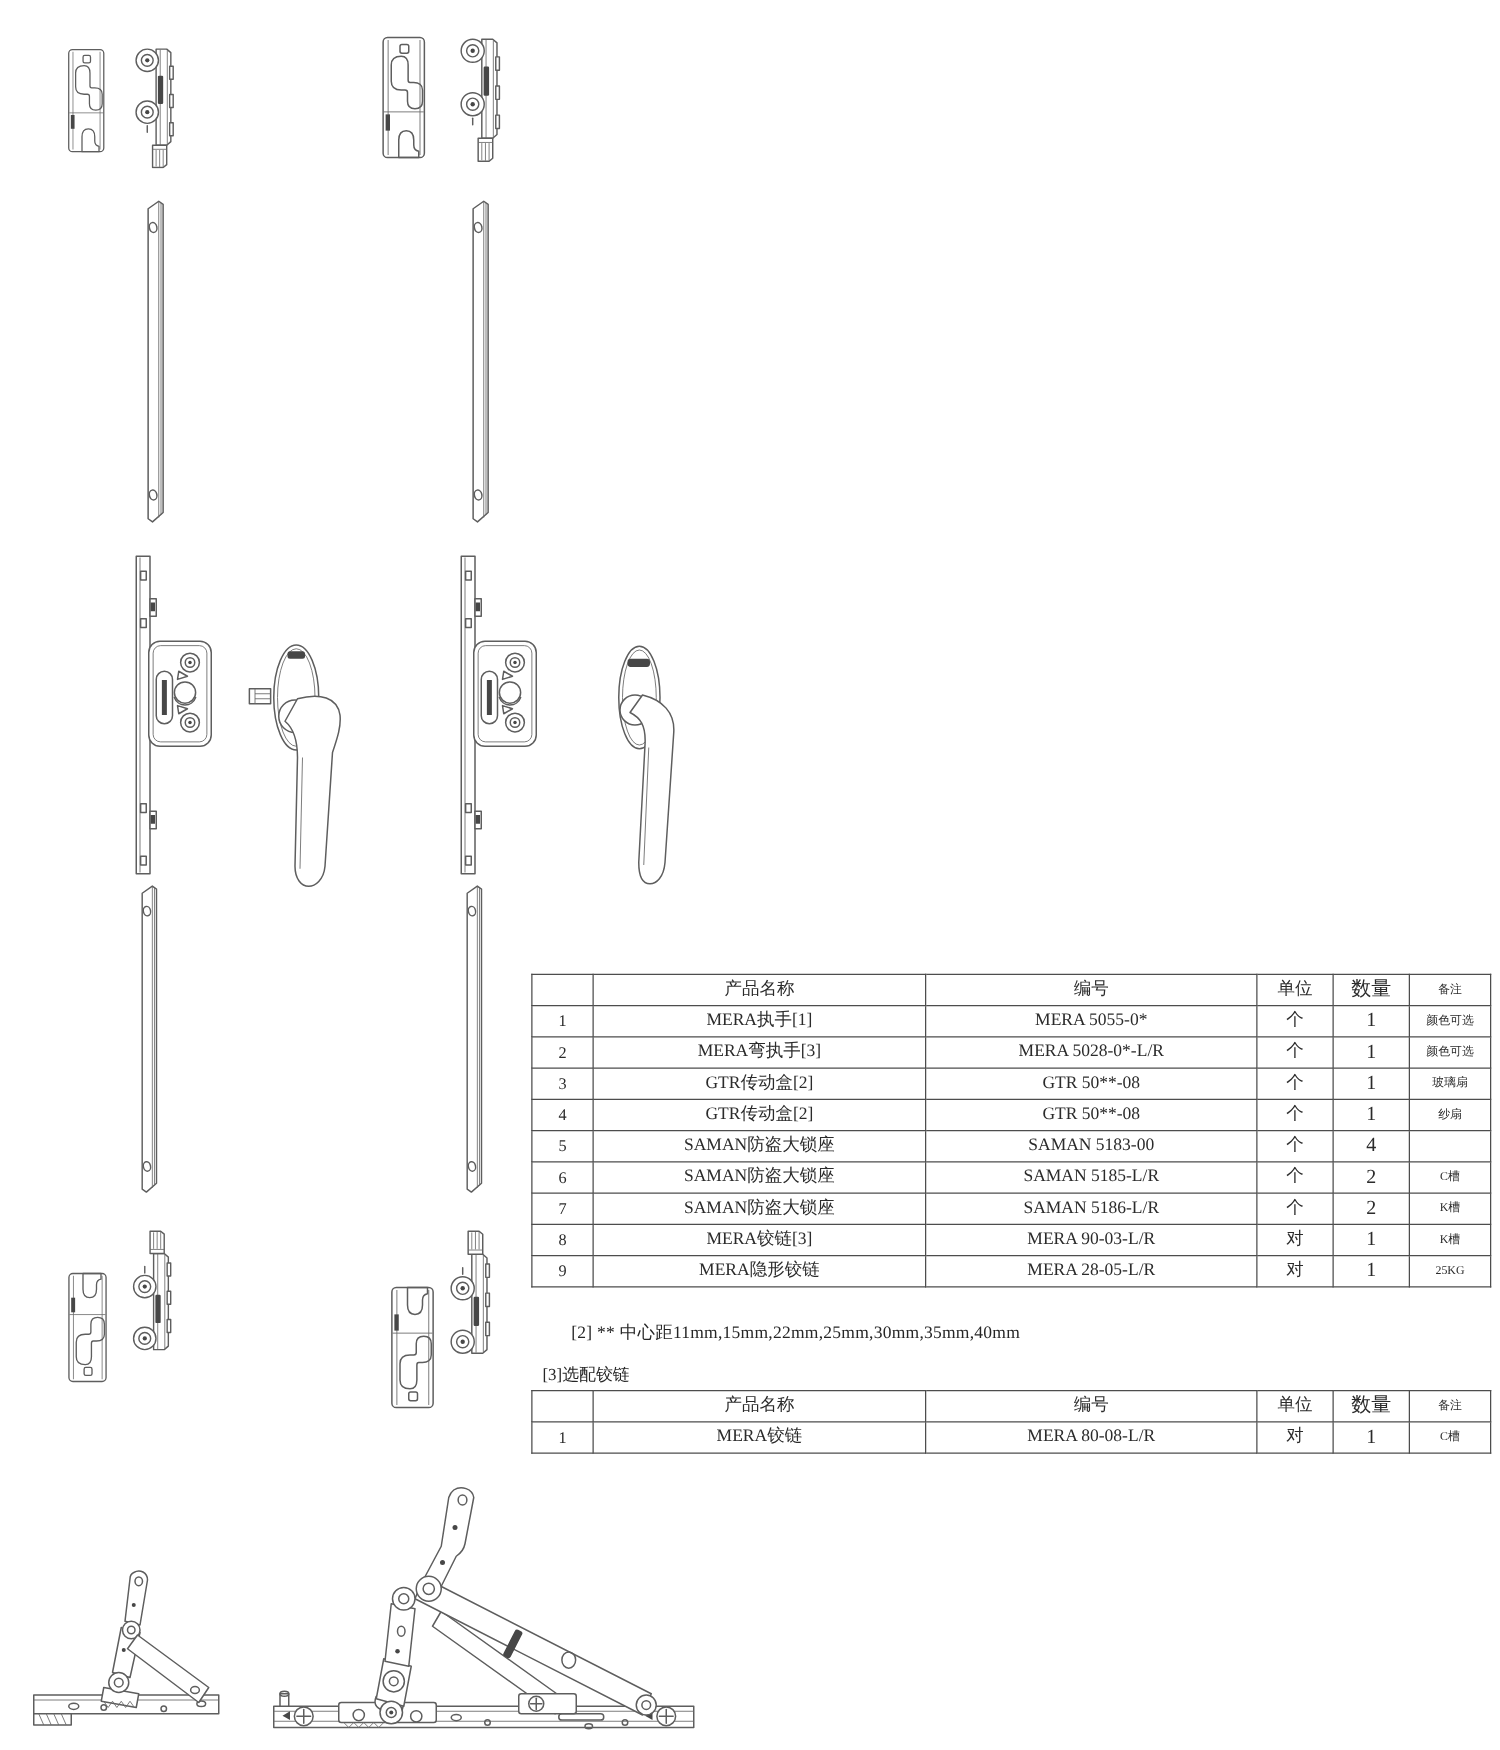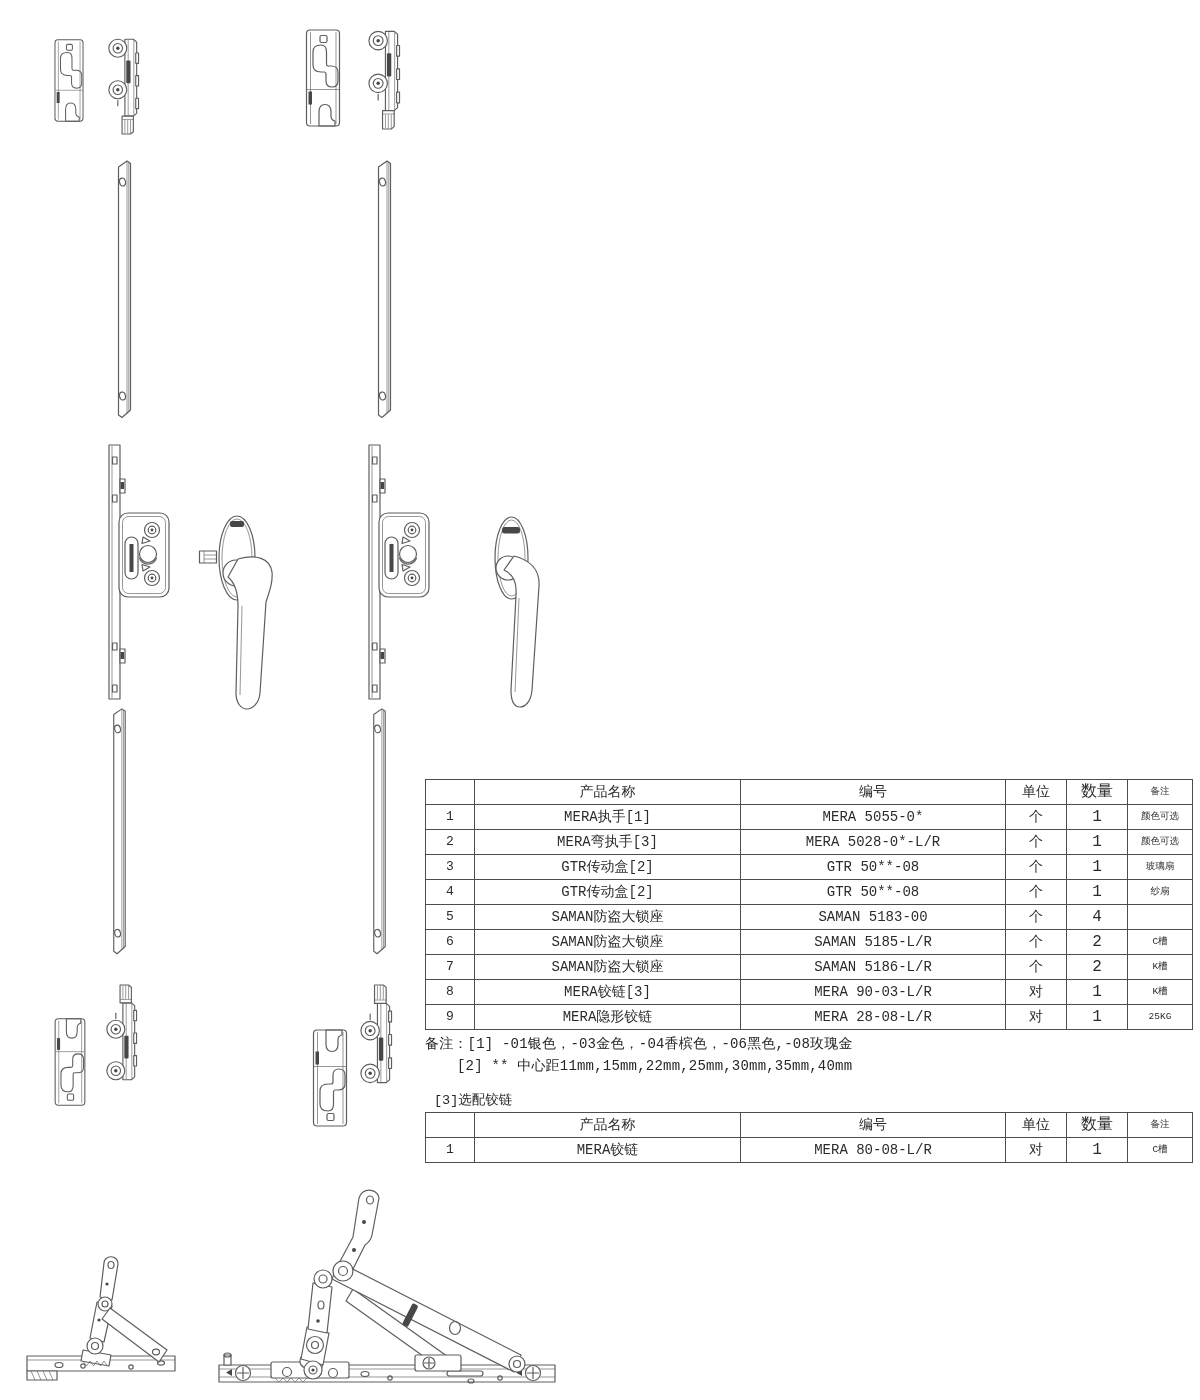--- a/index.html
+++ b/index.html
@@ -1,17 +1,17 @@
 <!DOCTYPE html>
 <html><head>
 <meta charset="utf-8">
 <style>
   html,body{margin:0;padding:0;background:#fff;}
   .canvas{position:relative;width:1200px;height:1400px;background:#ffffff;overflow:hidden;
-          font-family:Liberation Mono, monospace;color:#2b2b2b;}
+          font-family:Liberation Serif, serif;color:#2b2b2b;}
   .draw{position:absolute;}
   
   .s {stroke:#5e5e5e;stroke-width:1.2;fill:none;stroke-linejoin:round;stroke-linecap:round;}
   .sf{stroke:#5e5e5e;stroke-width:1.2;fill:#ffffff;stroke-linejoin:round;stroke-linecap:round;}
   .thin{stroke:#6a6a6a;stroke-width:0.7;fill:none;}
   .dk{fill:#474747;stroke:none;}
   
   .pt{position:absolute;border-collapse:collapse;table-layout:fixed;width:763px;background:#fff;}
   .pt th,.pt td{border:1px solid #4d4d4d;text-align:center;vertical-align:middle;
                 padding:0;height:24px;line-height:24px;overflow:hidden;white-space:nowrap;
@@ -350,29 +350,28 @@
           <td class="col0">8</td>
           <td class="col1">MERA铰链[3]</td>
           <td class="col2">MERA 90-03-L/R</td>
           <td class="col3">对</td>
           <td class="col4">1</td>
           <td class="col5">K槽</td>
         </tr>
         <tr>
           <td class="col0">9</td>
           <td class="col1">MERA隐形铰链</td>
-          <td class="col2">MERA 28-08-L/R</td>
+          <td class="col2">MERA 28-05-L/R</td>
           <td class="col3">对</td>
           <td class="col4">1</td>
           <td class="col5">25KG</td>
         </tr>
       </tbody>
   </table>
 
-  <div class="note" style="left:425px;top:1035px">备注：[1] -01银色，-03金色，-04香槟色，-06黑色,-08玫瑰金</div>
   <div class="note" style="left:457px;top:1057px">[2] ** 中心距11mm,15mm,22mm,25mm,30mm,35mm,40mm</div>
   <div class="heading" style="left:434px;top:1091px">[3]选配铰链</div>
 
   <table class="pt" style="left:425px;top:1112px">
     <thead>
         <tr>
           <th class="col0"></th>
           <th class="col1">产品名称</th>
           <th class="col2">编号</th>
           <th class="col3">单位</th>

